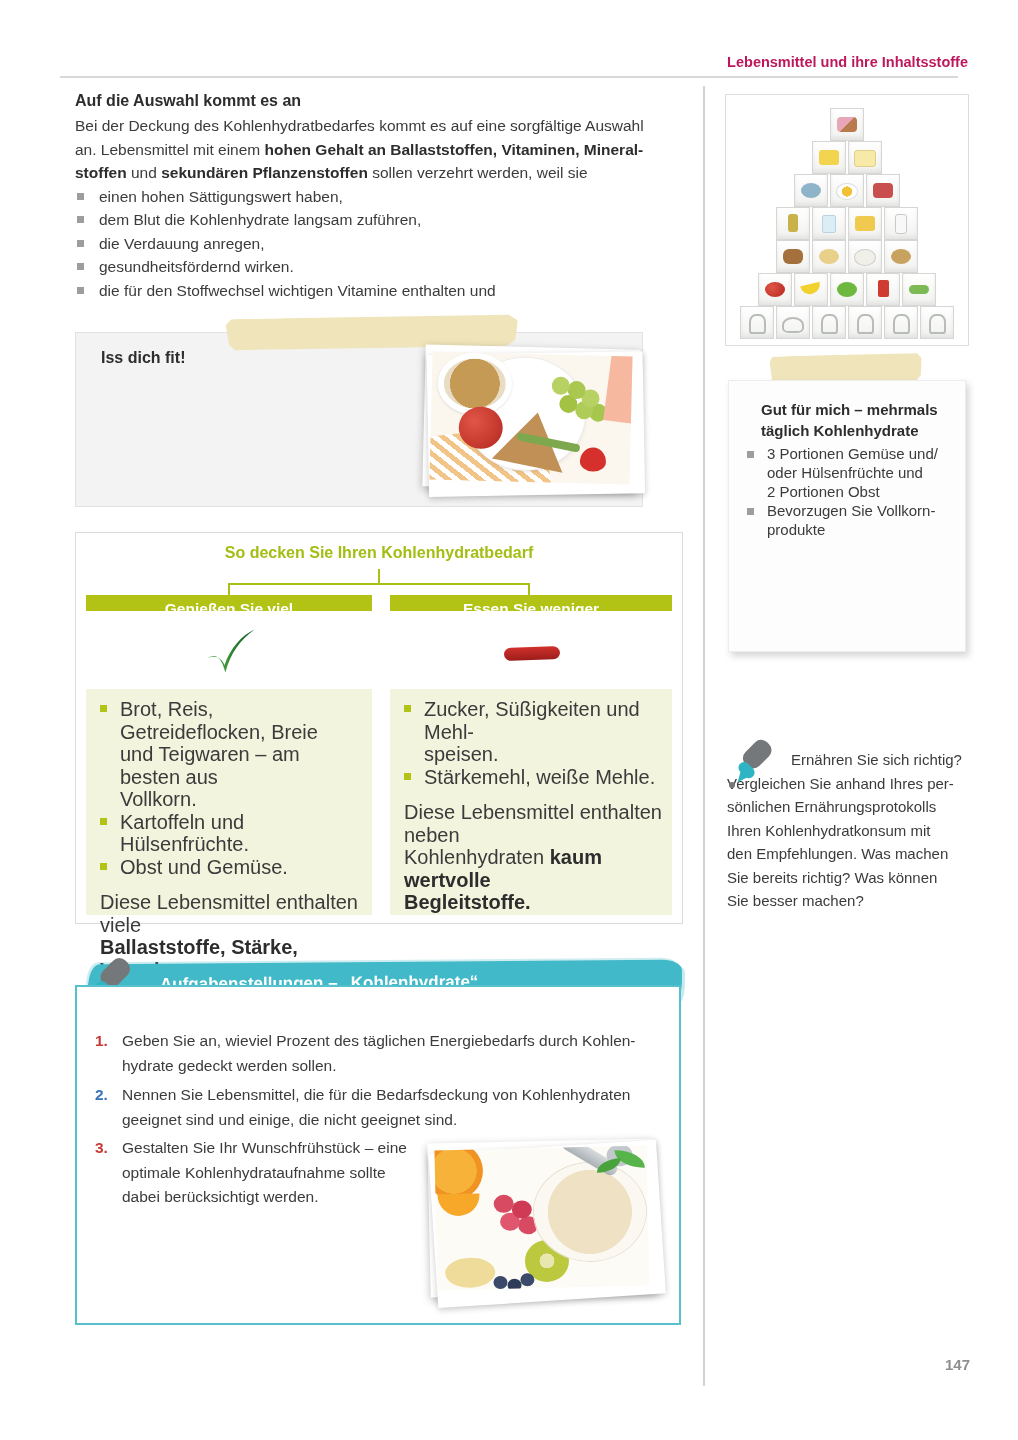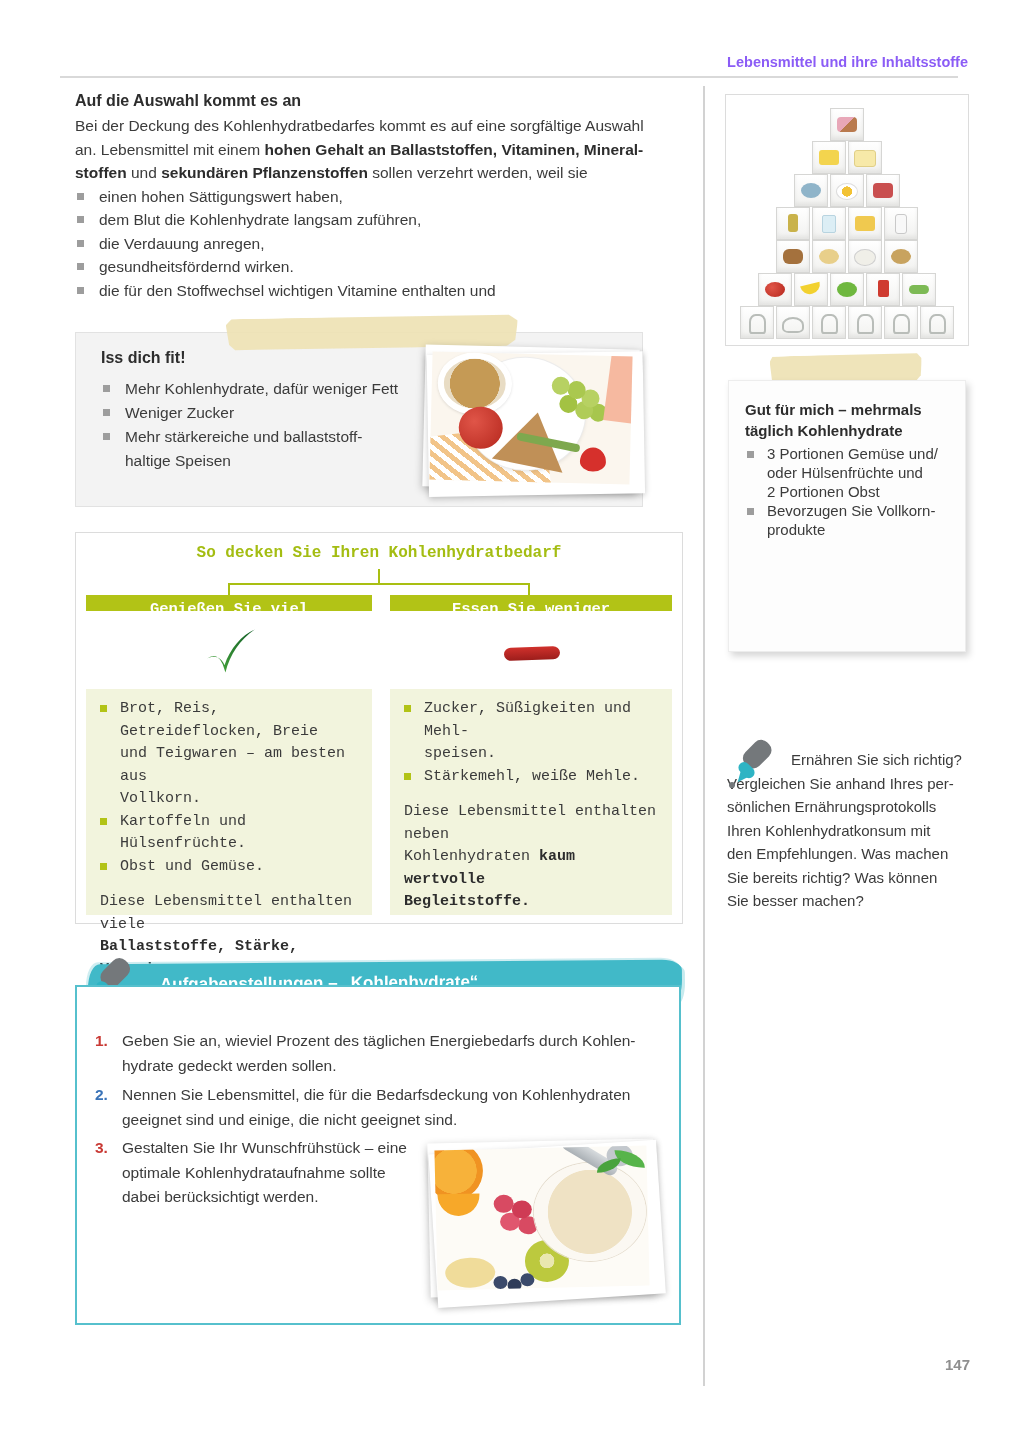--- a/index.html
+++ b/index.html
@@ -2,21 +2,21 @@
 <html><head>
 <meta charset="utf-8">
 <style>
   html,body{margin:0;padding:0;background:#ffffff;}
   .page{position:relative;width:1018px;height:1440px;background:#fff;overflow:hidden;
         font-family:"Liberation Sans",sans-serif;color:#3b3b3b;}
   .pre{white-space:pre-line;}
   .b{font-weight:bold;color:#2d2d2d;}
 
   
-  .running-head{position:absolute;top:54px;right:50px;font-size:14.5px;font-weight:bold;color:#8b5cf6;}
+  .running-head{position:absolute;top:54px;right:50px;font-size:14.5px;font-weight:bold;color:#be185d;}
   .top-rule{position:absolute;top:76px;left:60px;width:898px;height:2px;background:#d9d9d9;}
   .v-divider{position:absolute;top:86px;left:703px;width:2px;height:1300px;background:#d2d2d2;}
 
   
   .intro{position:absolute;left:75px;top:90px;width:614px;font-size:15.5px;line-height:23.5px;}
   .intro h2{margin:0 0 2px;font-size:16px;line-height:22px;color:#2d2d2d;}
   ul.sq{list-style:none;margin:0;padding:0;}
   ul.sq li{position:relative;padding-left:24px;}
   .sqb{position:absolute;left:2px;top:8px;width:7px;height:7px;background:#9d9d9d;}
   .sqb.green{background:#b2c316;}
@@ -50,32 +50,32 @@
   .apple-ph{left:28px;top:54px;width:44px;height:42px;border-radius:50%;
             background:radial-gradient(circle at 35% 35%,#e05548,#b5271d);}
   .sandwich{left:66px;top:58px;width:0;height:0;border-left:36px solid transparent;border-right:36px solid transparent;
             border-bottom:54px solid #c09057;transform:rotate(10deg);}
   .sandwich2{left:86px;top:84px;width:64px;height:8px;background:#7ea84e;transform:rotate(10deg);border-radius:4px;}
   .strawb{left:150px;top:92px;width:26px;height:24px;background:#d6302c;
           border-radius:50% 50% 50% 50%/60% 60% 40% 40%;}
   .drink{right:-8px;top:-8px;width:32px;height:74px;background:#f6b9a0;transform:rotate(6deg);}
 
   
-  .diagram{position:absolute;left:75px;top:532px;width:606px;height:390px;border:1px solid #dcdcdc;background:#fff;font-family:Liberation Mono, monospace;}
+  .diagram{position:absolute;left:75px;top:532px;width:606px;height:390px;border:1px solid #dcdcdc;background:#fff;}
   .dg-title{position:absolute;top:11px;left:0;width:100%;text-align:center;font-size:16px;font-weight:bold;color:#a4bd12;}
   .dg-line{position:absolute;background:#a9bf12;}
   .dg-bar{position:absolute;top:62px;height:16px;background:#b2c316;color:#fff;font-weight:bold;
           font-size:15.5px;text-align:center;line-height:28px;}
   .dg-bar.left{left:10px;width:286px;}
   .dg-bar.right{left:314px;width:282px;}
   .dg-check{position:absolute;left:122px;top:90px;width:64px;height:66px;}
   .dg-dash{position:absolute;left:428px;top:114px;width:56px;height:13px;border-radius:7px/50%;
            background:linear-gradient(#d0312c,#9c1d1b);transform:rotate(-2deg);}
   .dg-box{position:absolute;top:156px;height:226px;background:#f2f4dd;box-sizing:border-box;
-          padding:9px 8px 0 12px;font-size:15px;line-height:22.5px;}
+          padding:9px 8px 0 12px;font-size:20px;line-height:22.5px;}
   .dg-box.left{left:10px;width:286px;}
   .dg-box.right{left:314px;width:282px;}
   .dg-box ul.sq li{padding-left:22px;}
   .dg-box .sqb{top:7px;}
   .dg-foot{margin:13px 0 0 2px;}
 
   
   .task-banner{position:absolute;left:88px;top:962px;width:594px;height:42px;background:#41b9c8;
                transform:rotate(-.45deg);border-radius:12px 20px 8px 22px/24px 10px 22px 12px;
                box-shadow:3px 3px 0 rgba(65,185,200,.30),-2px -2px 0 rgba(65,185,200,.25);}
@@ -140,21 +140,21 @@
   .fi-peas{background:#7dba55;height:9px;margin-top:11px;border-radius:8px;}
   .fi-milk-jug,.fi-water-jug,.fi-juice-jug,.fi-milk-glass,.fi-tea-glass{background:transparent;
       border:2px solid #b9bdb9;width:13px;height:16px;margin-top:7px;border-radius:40% 40% 18% 18%;}
   .fi-teapot{background:transparent;border:2px solid #b9bdb9;width:18px;height:12px;margin-top:10px;
       border-radius:50% 50% 30% 30%;}
 
   .tape-note{left:770px;top:354px;width:152px;height:29px;transform:rotate(-2deg);}
   .note{position:absolute;left:728px;top:380px;width:238px;height:272px;background:#fdfdfd;
         border:1px solid #ededed;box-shadow:3px 4px 7px rgba(0,0,0,.17);box-sizing:border-box;
         padding:18px 6px 0 16px;font-size:15px;}
-  .note h4{margin:0 0 3px;font-size:15px;line-height:21px;color:#2d2d2d;}
+  .note h4{margin:0 16px 3px;font-size:15px;line-height:21px;color:#2d2d2d;}
   .note ul.sq li{padding-left:22px;line-height:19px;}
   .note .sqb{top:7px;}
 
   .tip{position:absolute;left:727px;top:748px;width:248px;font-size:15px;line-height:23.5px;}
   .pen-tip{left:-2px;top:-12px;width:56px;height:56px;}
   .tip p{margin:0;text-indent:64px;}
 
   .page-num{position:absolute;left:920px;top:1356px;width:50px;text-align:right;
             color:#8f8f8f;font-weight:bold;font-size:15px;}
 </style>
@@ -177,26 +177,20 @@
       <li><span class="sqb"></span><span>dem Blut die Kohlenhydrate langsam zuführen,</span></li>
       <li><span class="sqb"></span><span>die Verdauung anregen,</span></li>
       <li><span class="sqb"></span><span>gesundheitsfördernd wirken.</span></li>
       <li><span class="sqb"></span><span>die für den Stoffwechsel wichtigen Vitamine enthalten und</span></li>
     </ul>
   </section>
 
   <section class="fit-box">
     <div class="tape tape-fit"></div>
     <h3>Iss dich fit!</h3>
-    <ul class="sq fit-list">
-      <li><span class="sqb"></span><span class="pre">Mehr Kohlenhydrate, dafür weniger Fett</span></li>
-      <li><span class="sqb"></span><span class="pre">Weniger Zucker</span></li>
-      <li><span class="sqb"></span><span class="pre">Mehr stärkereiche und ballaststoff-
-haltige Speisen</span></li>
-    </ul>
     <div class="photo photo-fit">
       <div class="back"></div>
       <div class="inner">
         <div class="shape napkin"></div>
         <div class="shape plate"></div>
         <div class="shape granola"></div>
         <div class="shape grape"></div>
         <div class="shape apple-ph"></div>
         <div class="shape sandwich"></div>
         <div class="shape sandwich2"></div>

